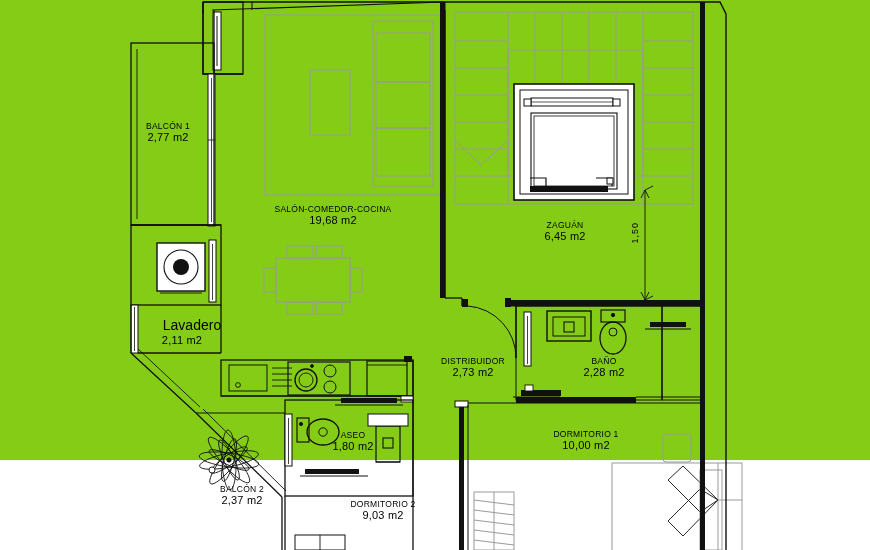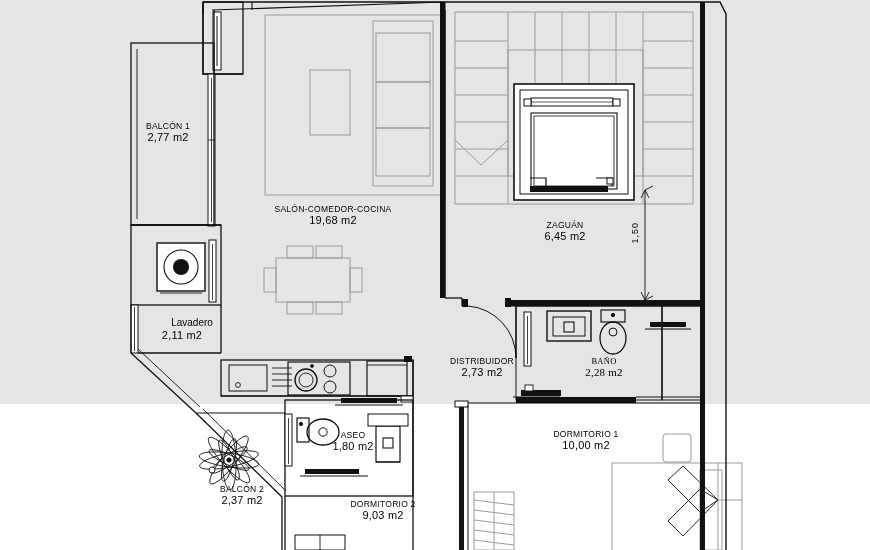--- a/index.html
+++ b/index.html
@@ -1,22 +1,22 @@
 <!DOCTYPE html>
 <html><head>
 <meta charset="utf-8">
 <style>
   html,body{margin:0;padding:0;background:#ffffff;}
   body{width:870px;height:550px;overflow:hidden;font-family:"Liberation Sans",sans-serif;}
-  #plan{position:relative;width:870px;height:404px;background:#e5e5e5;}
+  #plan{position:relative;width:870px;height:460px;background:#84cc16;}
   #plan svg{position:absolute;left:0;top:0;}
   .lbl{position:absolute;text-align:center;color:#000;font-family:"Liberation Sans",sans-serif;line-height:1.22;white-space:nowrap;}
   .lbl .nm{display:block;font-size:8.5px;letter-spacing:.25px;}
   .lbl .ar{display:block;font-size:11px;letter-spacing:.2px;}
-  .lbl.mixed .nm{font-size:10px;letter-spacing:0;margin-left:20px;}
+  .lbl.mixed .nm{font-size:14px;letter-spacing:0;margin-left:20px;}
   .dimtxt{position:absolute;font-size:9px;color:#000;
           writing-mode:vertical-rl;transform:rotate(180deg);letter-spacing:1px;}
 </style>
 </head>
 <body>
 
 <div id="plan">
 
   <svg width="870" height="550" viewBox="0 0 870 550">
 
@@ -272,26 +272,26 @@
   <div class="lbl mixed" style="left:132px;top:317px;width:100px;">
     <span class="nm">Lavadero</span>
     <span class="ar">2,11 m2</span>
   </div>
 
   <div class="lbl" style="left:515px;top:220px;width:100px;">
     <span class="nm">ZAGUÁN</span>
     <span class="ar">6,45 m2</span>
   </div>
 
-  <div class="lbl" style="left:394px;top:356px;width:120px;padding-left:28px;">
+  <div class="lbl" style="left:385px;top:356px;width:120px;padding-left:28px;">
     <span class="nm">DISTRIBUIDOR</span>
     <span class="ar">2,73 m2</span>
   </div>
 
-  <div class="lbl" style="left:554px;top:356px;width:100px;font-family:Liberation Serif, serif;">
+  <div class="lbl" style="left:554px;top:356px;width:100px;">
     <span class="nm">BAÑO</span>
     <span class="ar">2,28 m2</span>
   </div>
 
   <div class="lbl" style="left:313px;top:430px;width:80px;">
     <span class="nm">ASEO</span>
     <span class="ar">1,80 m2</span>
   </div>
 
   <div class="lbl" style="left:192px;top:484px;width:100px;">

